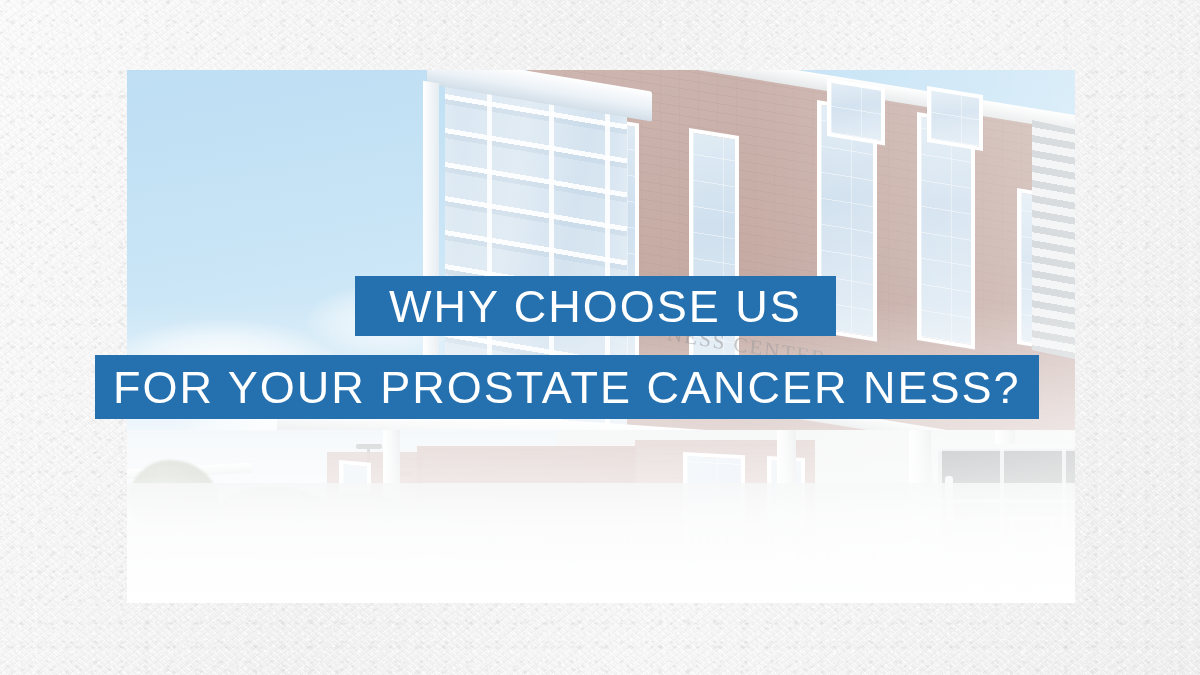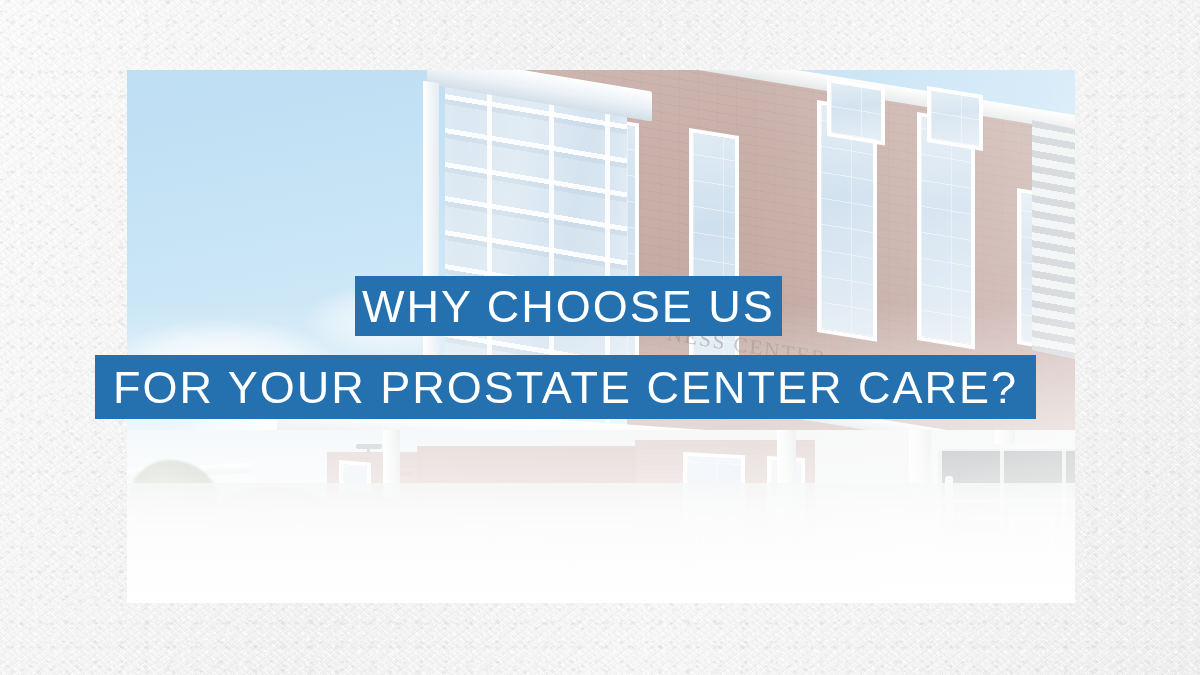--- a/index.html
+++ b/index.html
@@ -292,21 +292,21 @@
     font-family: "Liberation Sans", sans-serif;
     font-weight: 400;
     letter-spacing: 2px;
     white-space: nowrap;
     z-index: 20;
   }
   #band-line1 {
     left: 355px;
     top: 276px;
     height: 60px;
-    padding: 0 7px;
+    padding: 0 34px;
     font-size: 45px;
     line-height: 1;
   }
   #band-line2 {
     left: 95px;
     top: 355px;
     height: 64px;
     padding: 0 18px;
     font-size: 45px;
     line-height: 1;
@@ -417,15 +417,15 @@
       <div class="pavement"></div>
     </div>
 
     <div class="wash-all"></div>
     <div class="wash-right"></div>
     <div class="wash-bottom"></div>
   </div>
 
   <div class="band" id="band-line1">WHY CHOOSE US</div>
 
-  <div class="band" id="band-line2">FOR YOUR PROSTATE CENTER CARE?</div>
+  <div class="band" id="band-line2">FOR YOUR PROSTATE CANCER NESS?</div>
 
 </div>
 
 </body></html>

